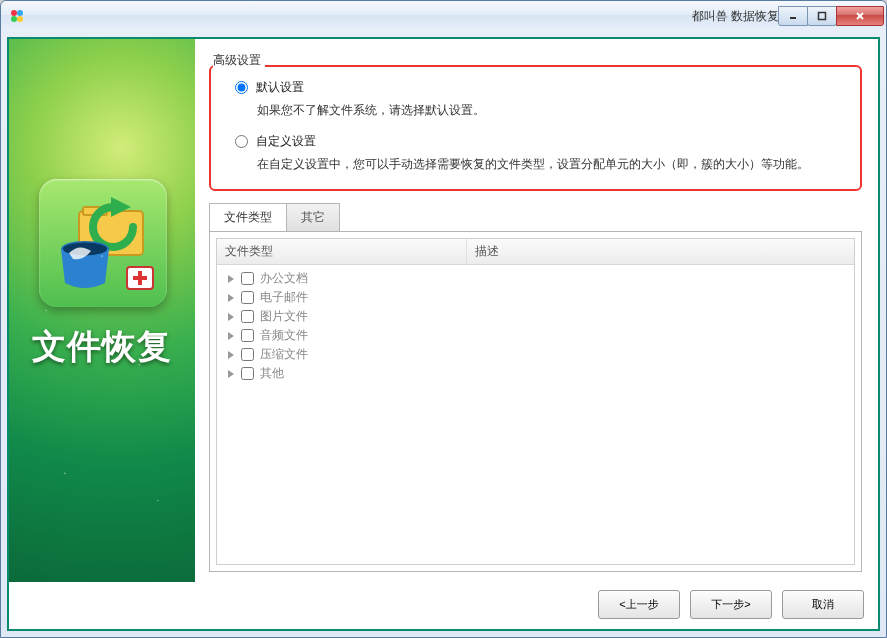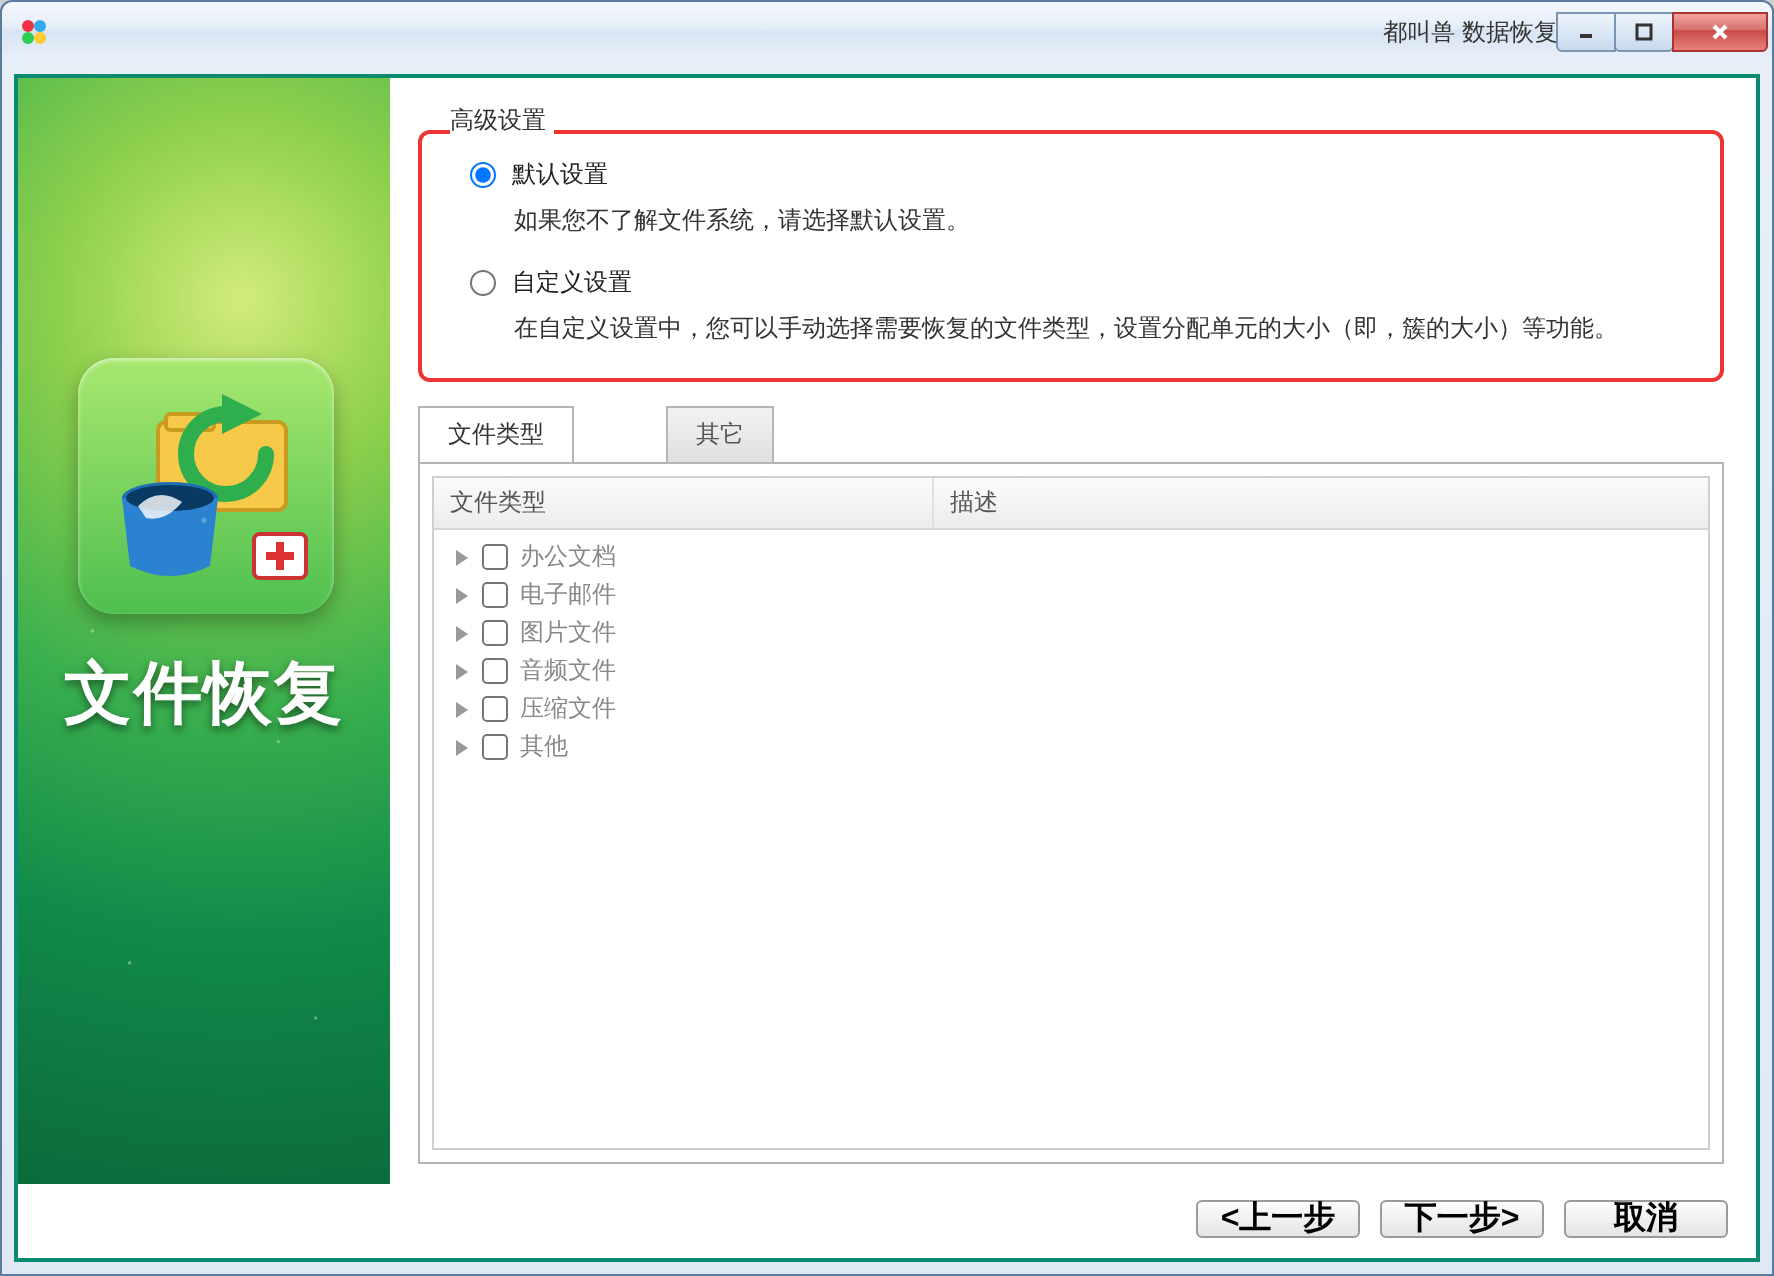--- a/index.html
+++ b/index.html
@@ -93,21 +93,21 @@
 }
 
 
 .content { flex: 1; padding: 14px 16px 10px 14px; display: flex; flex-direction: column; }
 
 .fieldset {
   position: relative;
   margin-top: 8px;
 }
 .fieldset-label {
-  position: absolute; top: -9px; left: 16px;
+  position: absolute; top: -9px; left: 4px;
   background: #fff; padding: 0 4px 0 0;
   color: #333;
 }
 .highlight-box {
   border: 2px solid #e33; border-radius: 6px;
   padding: 12px 14px 16px 24px;
   margin-top: 4px;
 }
 .opt-row { display: flex; align-items: center; gap: 8px; margin-bottom: 6px; }
 .opt-row input[type=radio] { width: 13px; height: 13px; }
@@ -122,21 +122,21 @@
   border-bottom: none;
   color: #555;
   margin-right: -1px;
 }
 .tab.active {
   position: relative;
   background: #fff;
   color: #333;
   z-index: 2;
 }
-.tab.inactive { background: linear-gradient(to bottom, #f2f2f2, #e0e0e0); margin-left: 47px; }
+.tab.inactive { background: linear-gradient(to bottom, #f2f2f2, #e0e0e0); }
 
 .tab-pane {
   border: 1px solid #b5b5b5;
   background: #fff;
   flex: 1;
   padding: 6px;
   display: flex; flex-direction: column;
 }
 .tree-wrap {
   border: 1px solid #cfcfcf;
@@ -166,28 +166,27 @@
 .tree-row .expander svg { width: 8px; height: 8px; }
 .tree-row input[type=checkbox] { width: 13px; height: 13px; margin-right: 6px; }
 .tree-row .item-label { color: #888; }
 
 .footer {
   padding: 8px 14px 10px 0;
   display: flex; justify-content: flex-end; gap: 10px;
   border-top: 0;
 }
 .btn {
-  min-width: 82px; height: 19px;
+  min-width: 82px; height: 29px;
   background: linear-gradient(to bottom, #fdfdfd, #e4e4e4);
   border: 1px solid #9a9a9a;
   border-radius: 3px;
-  font-size: 16px;
+  font-size: 11px;
   display: inline-flex; align-items: center; justify-content: center;
   padding: 0 10px;
-  font-weight: bold;
 }
 </style>
 </head>
 <body>
 
 <div class="window">
 
   <div class="titlebar">
     <span class="app-icon">
       <svg viewBox="0 0 16 16">

